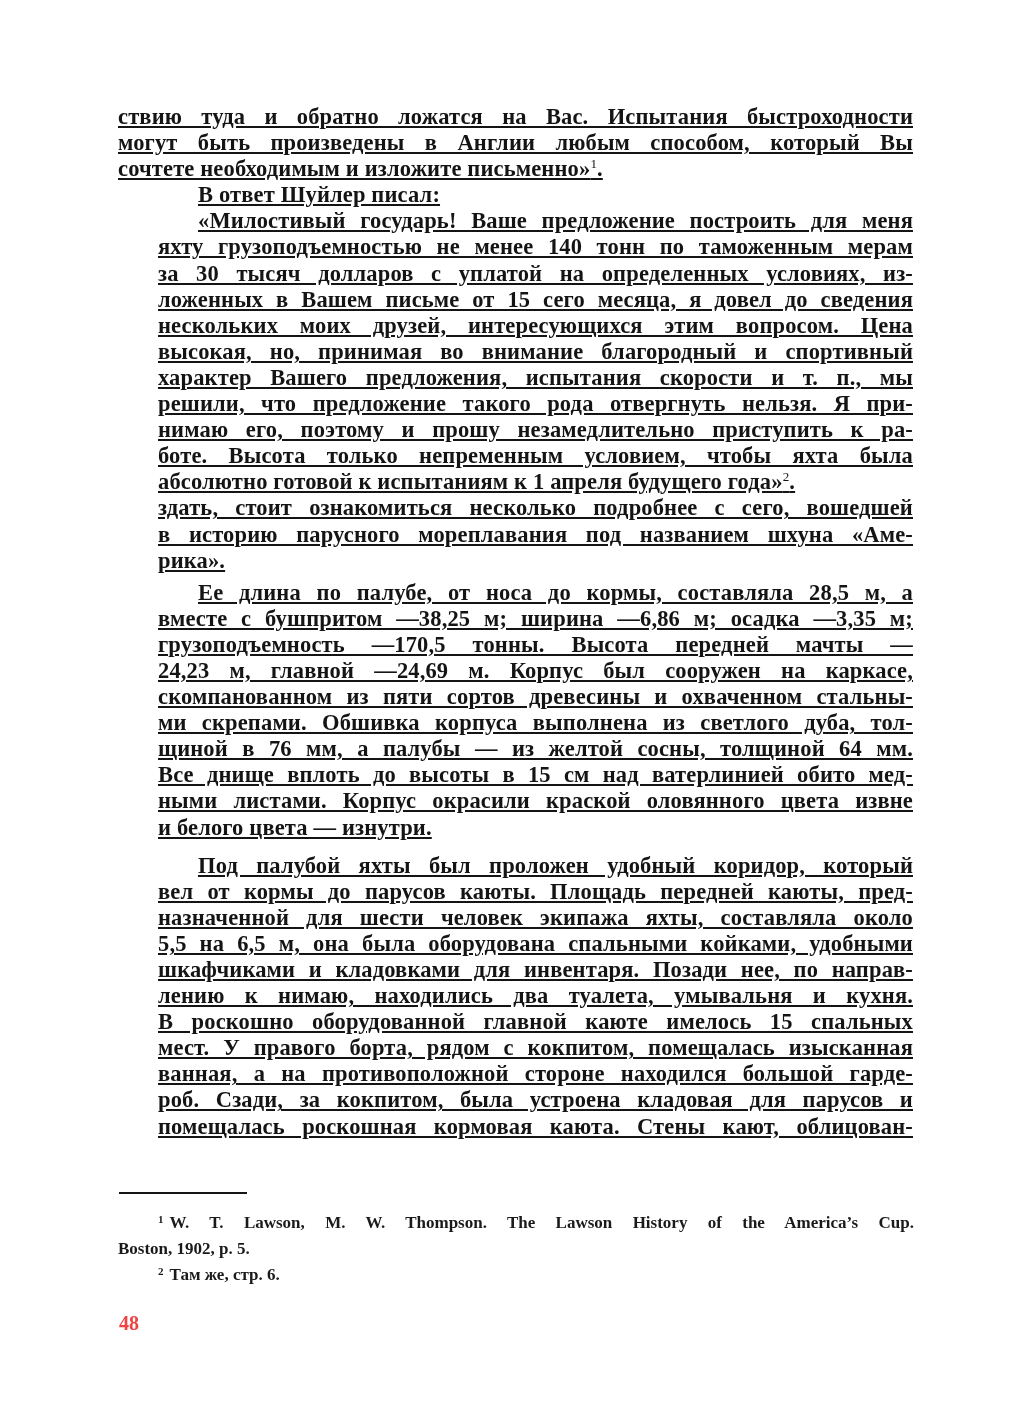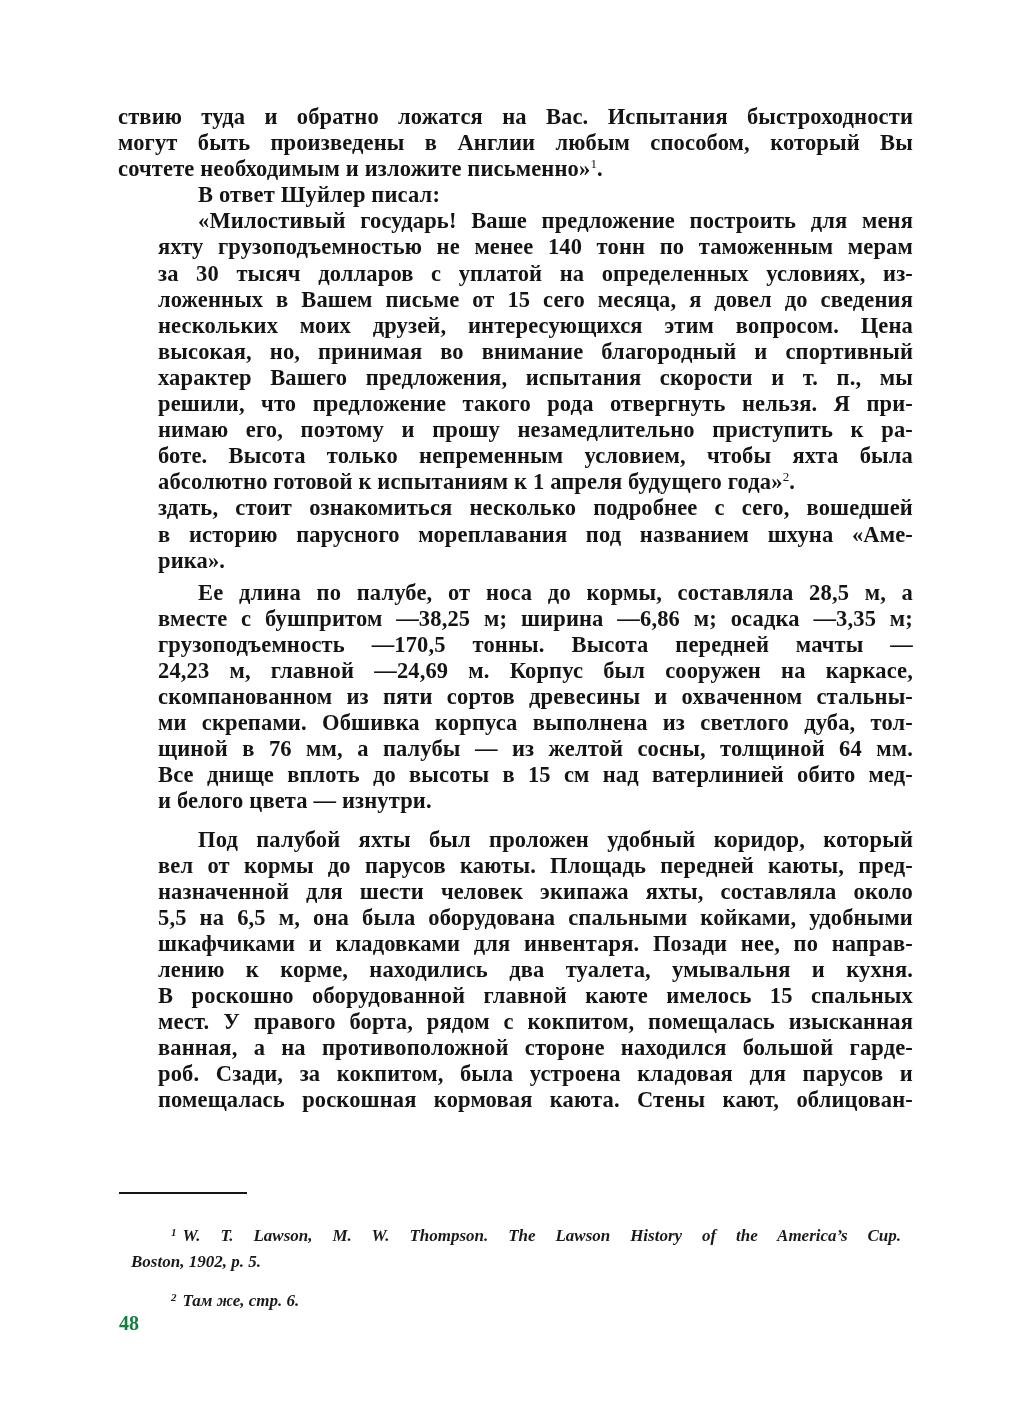--- a/index.html
+++ b/index.html
@@ -13,20 +13,21 @@
       position: relative;
       overflow: hidden;
       color: #141414;
       font-family: "Liberation Serif", "DejaVu Serif", serif;
     }
     .page {
       position: absolute;
       left: 118px;
       top: 104px;
       width: 795px;
+      text-decoration: underline;
     }
     .para {
       margin: 0;
       font-size: 22.5px;
       line-height: 26.1px;
       text-align: justify;
       text-indent: 40px;
       font-weight: bold;
       letter-spacing: 0.15px;
       hyphens: manual;
@@ -63,37 +64,36 @@
       position: absolute;
       left: 118px;
       top: 1210px;
       width: 796px;
       font-size: 17px;
       line-height: 26px;
       font-weight: bold;
       color: #1a1a1a;
     }
     .fn {
-      margin: 13px;
-      font-style: italic;
+      margin: 0;
     }
     .fn .line { height: 26px; }
     .fn-num {
       font-size: 11px;
       vertical-align: 5px;
       line-height: 0;
       margin-right: 6px;
     }
     .page-number {
       position: absolute;
       left: 119px;
       top: 1312px;
       font-size: 20px;
       font-weight: bold;
-      color: #15803d;
+      color: #ef4444;
     }
   </style>
 </head>
 <body>
 
 <div class="page">
 
   <p class="para noindent">
     <span class="line">ствию туда и обратно ложатся на Вас. Испытания быстроходности</span>
     <span class="line">могут быть произведены в Англии любым способом, который Вы</span>
@@ -126,30 +126,31 @@
 
   <p class="para gap">
     <span class="line indent">Ее длина по палубе, от носа до кормы, составляла 28,5 м, а</span>
     <span class="line">вместе с бушпритом —38,25 м; ширина —6,86 м; осадка —3,35 м;</span>
     <span class="line">грузоподъемность —170,5 тонны. Высота передней мачты —</span>
     <span class="line">24,23 м, главной —24,69 м. Корпус был сооружен на каркасе,</span>
     <span class="line">скомпанованном из пяти сортов древесины и охваченном стальны-</span>
     <span class="line">ми скрепами. Обшивка корпуса выполнена из светлого дуба, тол-</span>
     <span class="line">щиной в 76 мм, а палубы — из желтой сосны, толщиной 64 мм.</span>
     <span class="line">Все днище вплоть до высоты в 15 см над ватерлинией обито мед-</span>
+    <span class="line">ными листами. Корпус окрасили краской оловянного цвета извне</span>
     <span class="line last">и белого цвета — изнутри.</span>
   </p>
 
   <p class="para gap-lg">
     <span class="line indent">Под палубой яхты был проложен удобный коридор, который</span>
     <span class="line">вел от кормы до парусов каюты. Площадь передней каюты, пред-</span>
     <span class="line">назначенной для шести человек экипажа яхты, составляла около</span>
     <span class="line">5,5 на 6,5 м, она была оборудована спальными койками, удобными</span>
     <span class="line">шкафчиками и кладовками для инвентаря. Позади нее, по направ-</span>
-    <span class="line">лению к корме, находились два туалета, умывальня и кухня.</span>
+    <span class="line">лению к нимаю, находились два туалета, умывальня и кухня.</span>
     <span class="line">В роскошно оборудованной главной каюте имелось 15 спальных</span>
     <span class="line">мест. У правого борта, рядом с кокпитом, помещалась изысканная</span>
     <span class="line">ванная, а на противоположной стороне находился большой гарде-</span>
     <span class="line">роб. Сзади, за кокпитом, была устроена кладовая для парусов и</span>
     <span class="line">помещалась роскошная кормовая каюта. Стены кают, облицован-</span>
   </p>
 
 </div>
 
 <div class="fn-rule"></div>

